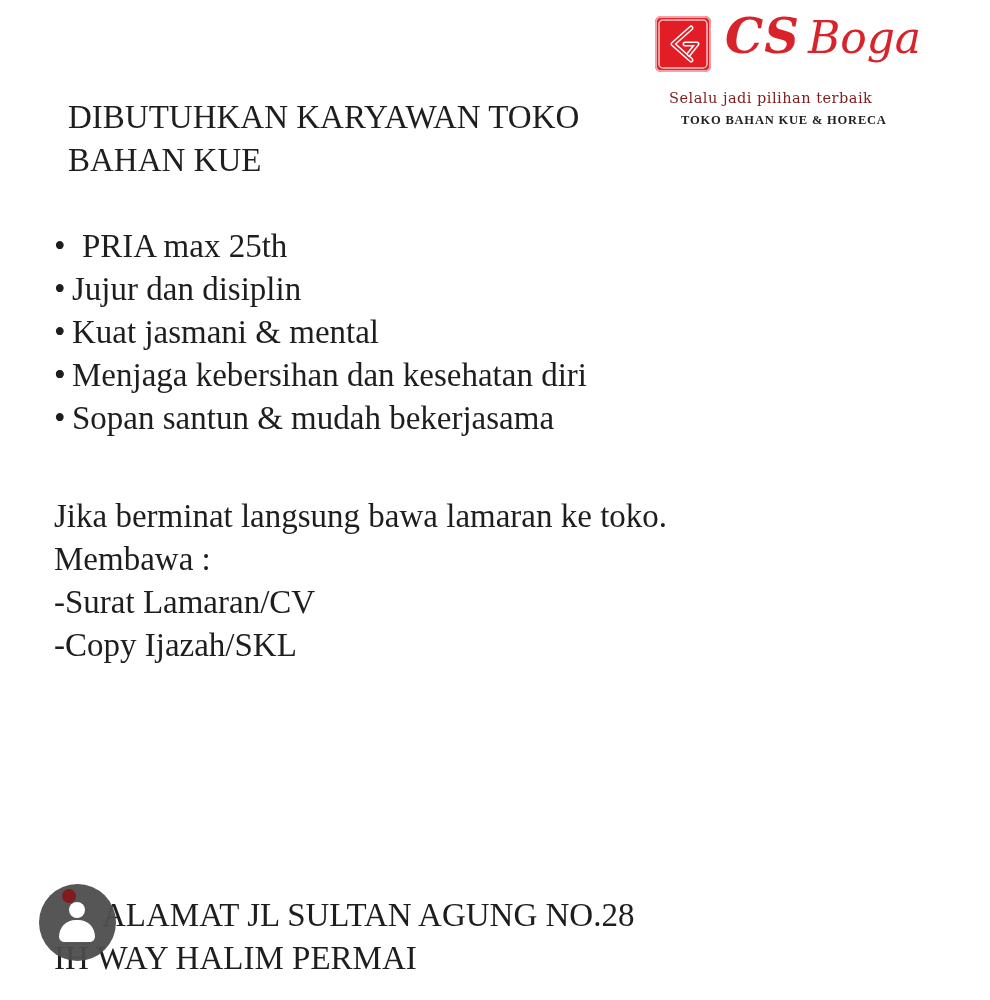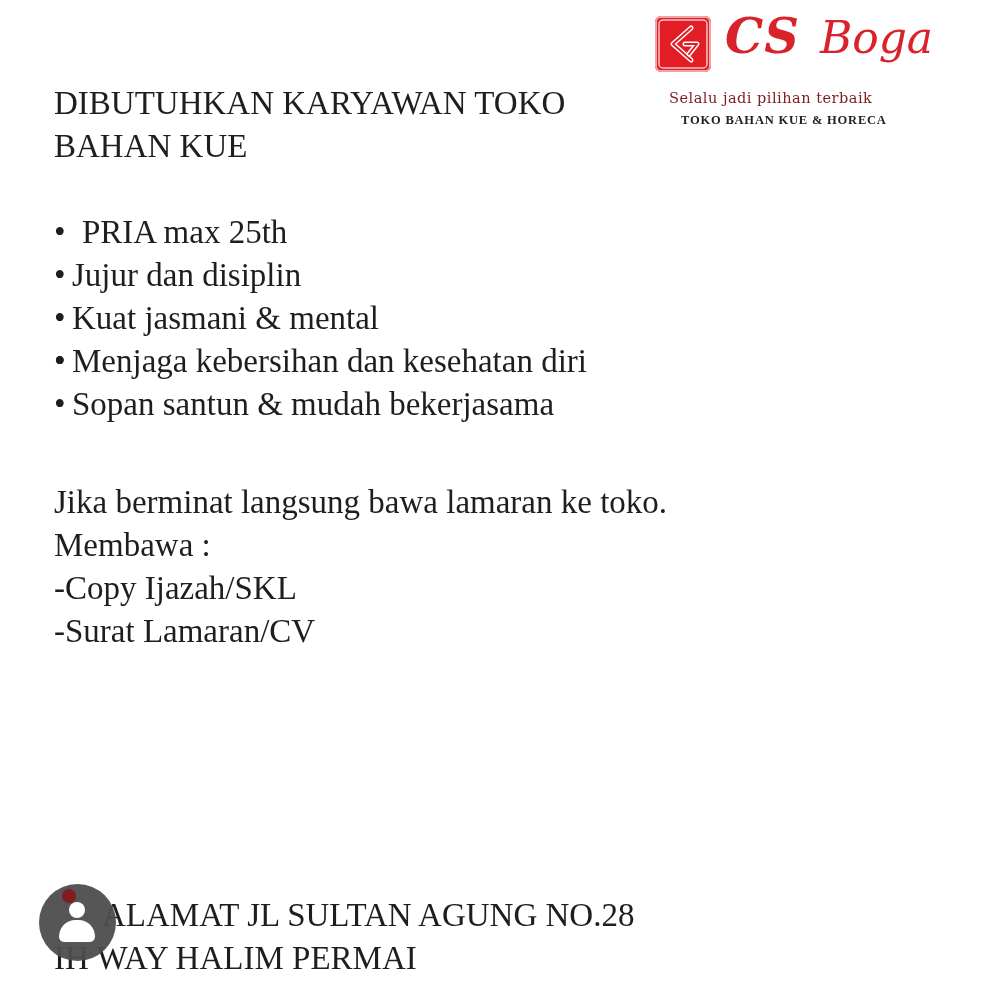--- a/index.html
+++ b/index.html
@@ -43,21 +43,21 @@
       white-space: nowrap;
     }
     .logo-name .cs {
       font-size: 48px;
       font-weight: bold;
       letter-spacing: 1px;
     }
     .logo-name .boga {
       font-size: 44px;
       font-weight: normal;
-      margin-left: 20px;
+      margin-left: 8px;
     }
     .logo-tagline {
       position: absolute;
       left: 14px;
       top: 76px;
       font-family: "DejaVu Serif", serif;
       font-size: 14.5px;
       color: #7f1d1d;
       white-space: nowrap;
       letter-spacing: 0.5px;
@@ -78,21 +78,21 @@
       position: absolute;
       left: 54px;
       top: 82px;
       width: 680px;
       font-family: "Liberation Serif", serif;
       font-size: 33px;
       line-height: 43px;
       color: #1e1e1e;
     }
     .heading {
-      margin: 0;
+      margin: 14px;
       font-weight: normal;
       font-size: 33px;
       line-height: 43px;
       width: 560px;
     }
     .req-list {
       list-style: none;
       margin: 0;
       padding: 0;
       margin-top: 43px;
@@ -209,22 +209,22 @@
     </li>
     <li>
       <span class="bullet">•</span>
       <span>Sopan santun &amp; mudah bekerjasama</span>
     </li>
   </ul>
 
   <div class="apply">Jika berminat langsung bawa lamaran ke toko.</div>
   <div class="docs">
     <div>Membawa :</div>
+    <div>-Surat Lamaran/CV</div>
     <div>-Copy Ijazah/SKL</div>
-    <div>-Surat Lamaran/CV</div>
   </div>
 </div>
 
 <div class="avatar">
   <div class="dot"></div>
   <div class="head"></div>
   <div class="body"></div>
 </div>
 
 <div class="address">

